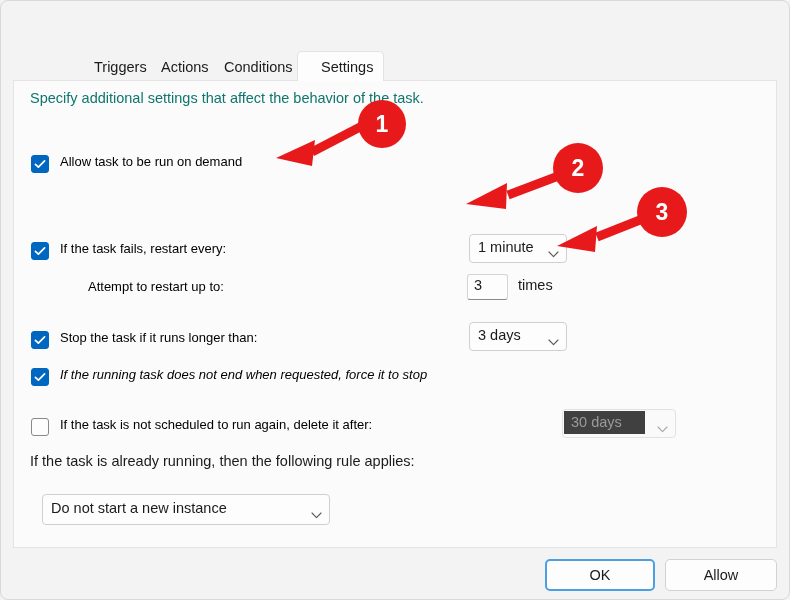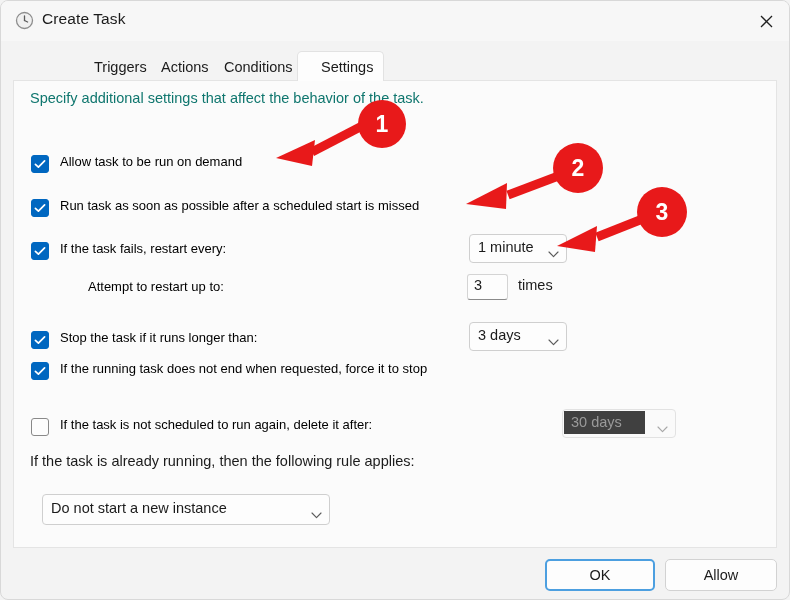--- a/index.html
+++ b/index.html
@@ -278,36 +278,20 @@
     font-size: 23px;
     font-weight: bold;
     font-family: "Liberation Sans", sans-serif;
   }
 </style>
 </head>
 <body>
 
 <div id="window">
 
-  <div id="titlebar">
-    <span id="title-icon">
-      <svg width="19" height="19" viewBox="0 0 19 19">
-        <circle cx="9.5" cy="9.5" r="8" fill="#f0f0f0" stroke="#8e8e8e" stroke-width="1.3"></circle>
-        <line x1="9.5" y1="9.5" x2="9.5" y2="5" stroke="#5a5a5a" stroke-width="1.3" stroke-linecap="round"></line>
-        <line x1="9.5" y1="9.5" x2="12.6" y2="11" stroke="#5a5a5a" stroke-width="1.3" stroke-linecap="round"></line>
-      </svg>
-    </span>
-    <span id="title-text">Create Task</span>
-    <div id="close-btn">
-      <svg width="13" height="13" viewBox="0 0 13 13">
-        <line x1="1" y1="1" x2="12" y2="12" stroke="#202020" stroke-width="1.25"></line>
-        <line x1="12" y1="1" x2="1" y2="12" stroke="#202020" stroke-width="1.25"></line>
-      </svg>
-    </div>
-  </div>
 
   <div id="tabstrip">
     <div class="tab" style="left:83px;">Triggers</div>
     <div class="tab" style="left:150px;">Actions</div>
     <div class="tab" style="left:213px;">Conditions</div>
     <div class="tab active" style="left:296px;padding-left:23px;">Settings</div>
   </div>
 
   <div id="content">
 
@@ -315,28 +299,20 @@
 
     <div class="row" style="top:71px;">
       <span class="cb checked">
         <svg width="16" height="16" viewBox="0 0 16 16">
           <polyline points="3.4,8.3 6.4,11.2 12.6,4.9" fill="none" stroke="#ffffff" stroke-width="1.7" stroke-linecap="round" stroke-linejoin="round"></polyline>
         </svg>
       </span>
       <span class="row-label">Allow task to be run on demand</span>
     </div>
 
-    <div class="row" style="top:115px;">
-      <span class="cb checked">
-        <svg width="16" height="16" viewBox="0 0 16 16">
-          <polyline points="3.4,8.3 6.4,11.2 12.6,4.9" fill="none" stroke="#ffffff" stroke-width="1.7" stroke-linecap="round" stroke-linejoin="round"></polyline>
-        </svg>
-      </span>
-      <span class="row-label">Run task as soon as possible after a scheduled start is missed</span>
-    </div>
 
     <div class="row" style="top:158px;">
       <span class="cb checked">
         <svg width="16" height="16" viewBox="0 0 16 16">
           <polyline points="3.4,8.3 6.4,11.2 12.6,4.9" fill="none" stroke="#ffffff" stroke-width="1.7" stroke-linecap="round" stroke-linejoin="round"></polyline>
         </svg>
       </span>
       <span class="row-label">If the task fails, restart every:</span>
     </div>
 
@@ -346,21 +322,21 @@
 
     <div class="row" style="top:247px;">
       <span class="cb checked">
         <svg width="16" height="16" viewBox="0 0 16 16">
           <polyline points="3.4,8.3 6.4,11.2 12.6,4.9" fill="none" stroke="#ffffff" stroke-width="1.7" stroke-linecap="round" stroke-linejoin="round"></polyline>
         </svg>
       </span>
       <span class="row-label">Stop the task if it runs longer than:</span>
     </div>
 
-    <div class="row" style="top:278px;">
+    <div class="row" style="top:284px;font-style:italic;">
       <span class="cb checked">
         <svg width="16" height="16" viewBox="0 0 16 16">
           <polyline points="3.4,8.3 6.4,11.2 12.6,4.9" fill="none" stroke="#ffffff" stroke-width="1.7" stroke-linecap="round" stroke-linejoin="round"></polyline>
         </svg>
       </span>
       <span class="row-label">If the running task does not end when requested, force it to stop</span>
     </div>
 
     <div class="row" style="top:334px;">
       <span class="cb unchecked"></span>

